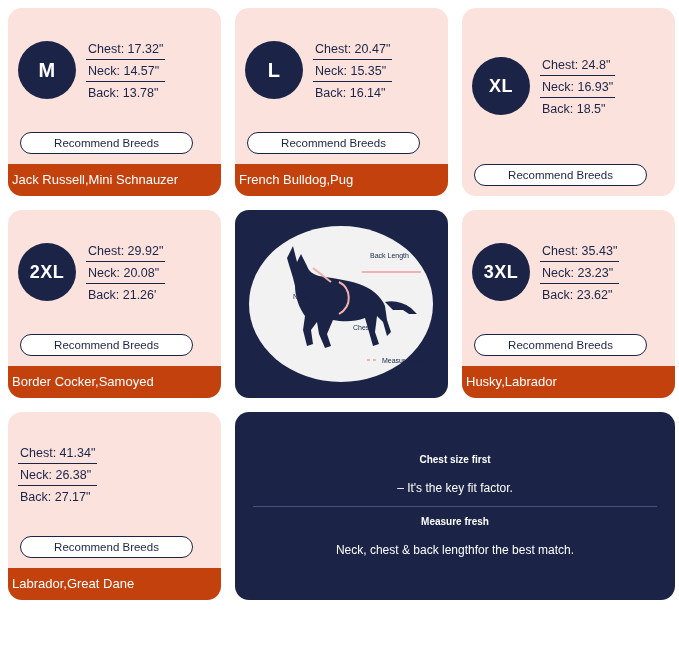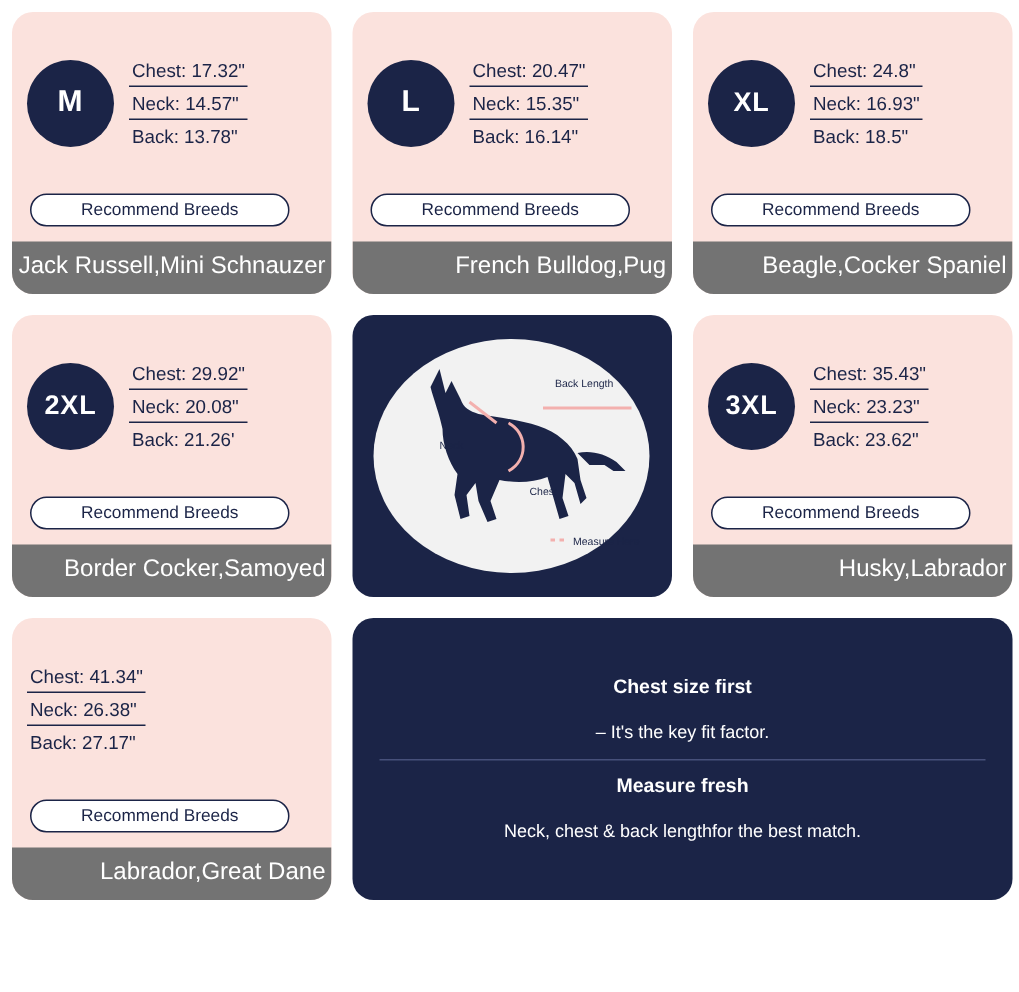--- a/index.html
+++ b/index.html
@@ -84,24 +84,24 @@
     border: 1px solid #1b2447;
     border-radius: 13px;
     font-size: 11.5px;
     color: #1b2447;
     padding: 4px 14px;
     text-align: center;
     width: 100%;
     box-sizing: border-box;
   }
   .breeds {
-    background: #737373;
+    background: #c2410c;
     color: #ffffff;
-    font-size: 16px;
-    text-align: right;
+    font-size: 13px;
+    text-align: left;
     padding: 8px 4px 9px 4px;
   }
 
   
   .illus {
     position: relative;
     border-radius: 14px;
     background: #1b2447;
     overflow: hidden;
   }
@@ -118,21 +118,21 @@
     justify-content: center;
     padding: 10px 18px;
     box-sizing: border-box;
   }
   .tip {
     text-align: center;
     padding: 9px 0 10px 0;
   }
   .tip + .tip { border-top: 1px solid #47507a; }
   .tip-title {
-    font-size: 13px;
+    font-size: 10px;
     font-weight: bold;
     margin-bottom: 4px;
   }
   .tip-text {
     font-size: 12px;
     line-height: 1.25;
     margin-top: 16px;
   }
 </style>
 </head>
@@ -176,21 +176,20 @@
         <div class="size-badge small-text">XL</div>
         <div class="measures">
           <div class="measure">Chest: 24.8"</div>
           <div class="measure">Neck: 16.93"</div>
           <div class="measure">Back: 18.5"</div>
         </div>
       </div>
       <div class="rec-wrap">
         <div class="rec-pill">Recommend Breeds</div>
       </div>
-      <div class="breeds">Beagle,Cocker Spaniel</div>
     </div>
 
     <div class="card">
       <div class="card-top">
         <div class="size-badge small-text">2XL</div>
         <div class="measures">
           <div class="measure">Chest: 29.92"</div>
           <div class="measure">Neck: 20.08"</div>
           <div class="measure">Back: 21.26'</div>
         </div>

